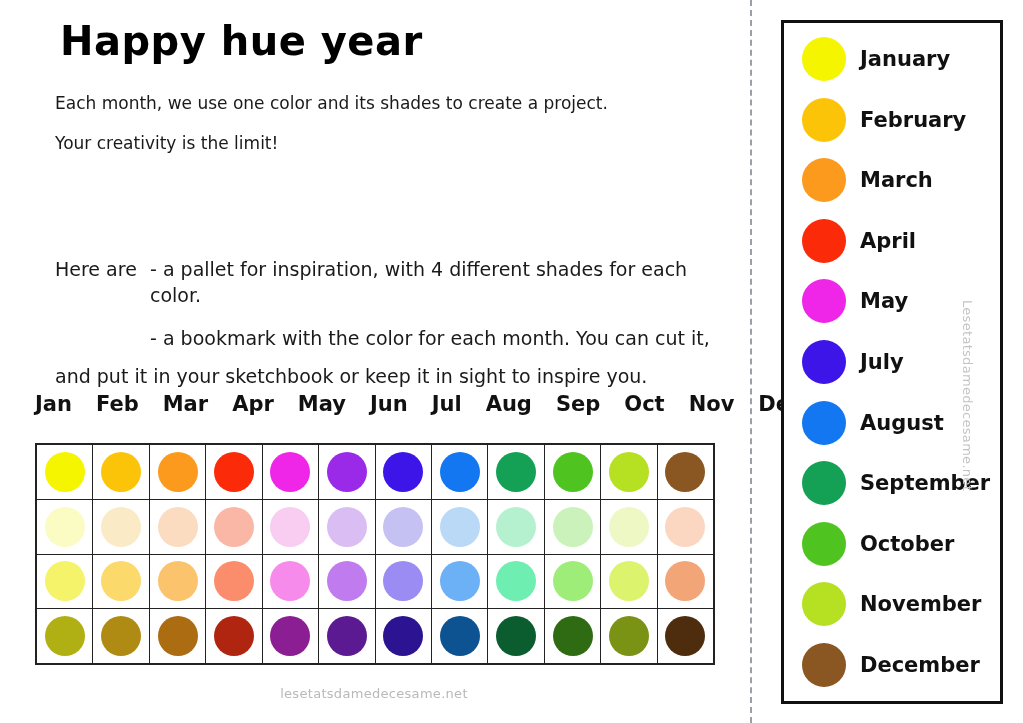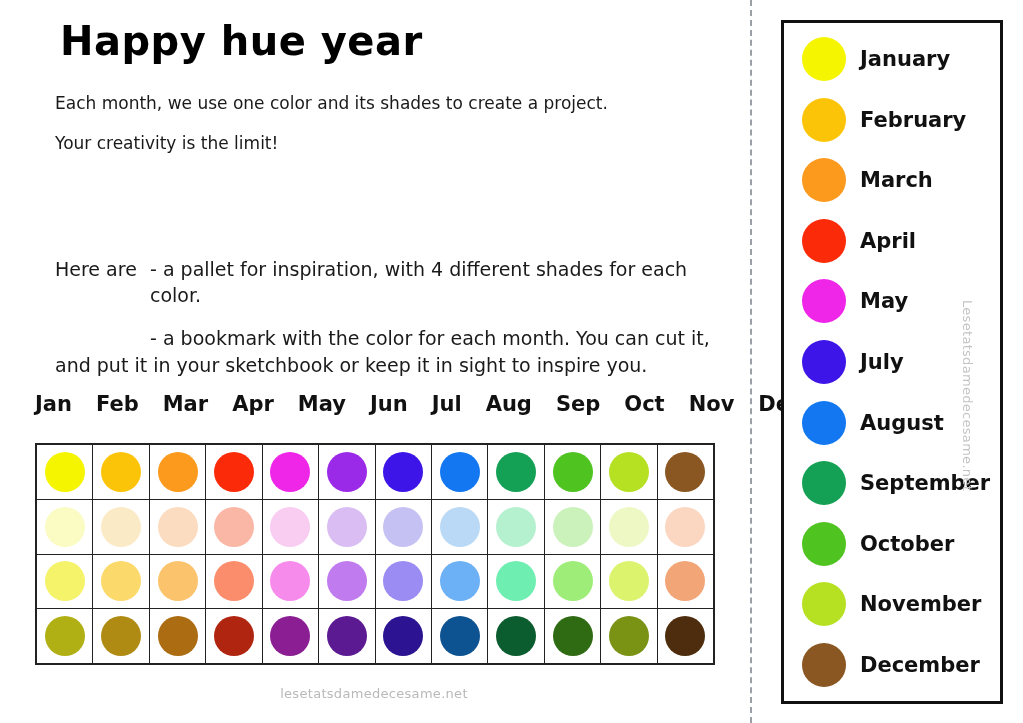--- a/index.html
+++ b/index.html
@@ -57,21 +57,21 @@
     left: 55px; top: 256px;
     width: 680px;
     font-size: 19px;
     line-height: 26px;
     color: #1a1a1a;
   }
   .here-row { display: flex; }
   .here-label { width: 95px; flex: 0 0 95px; }
   .here-text { flex: 1; }
   .here-second { margin-top: 17px; padding-left: 95px; }
-  .here-third { margin-top: 1px; }
+  .here-third { margin-top: 12px; }
 
   
   .month-head {
     position: absolute;
     left: 35px; top: 392px;
     width: 680px;
     display: flex;
     gap: 24px;
   }
   .month-head .cell {

